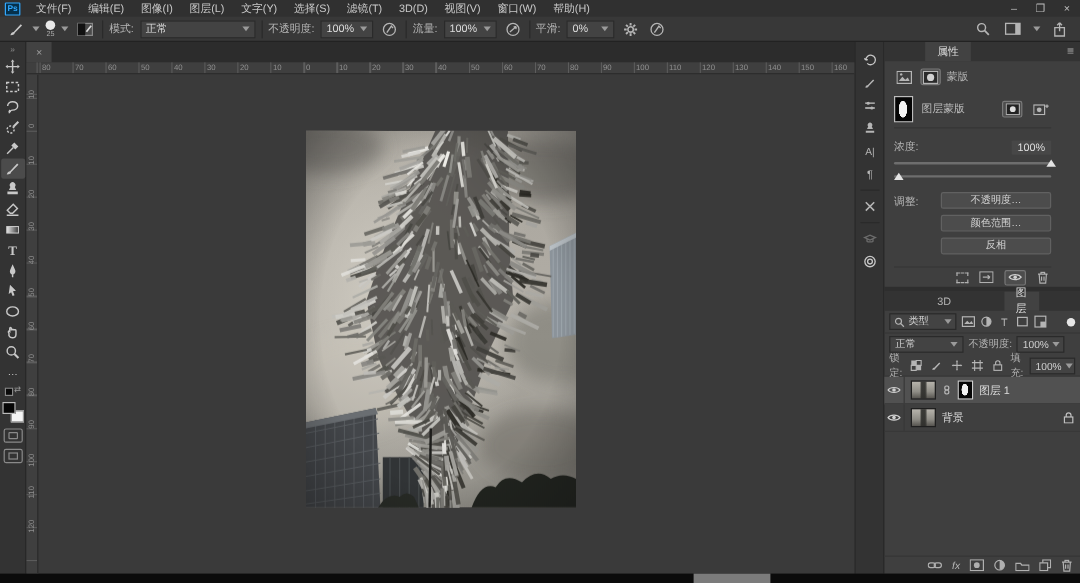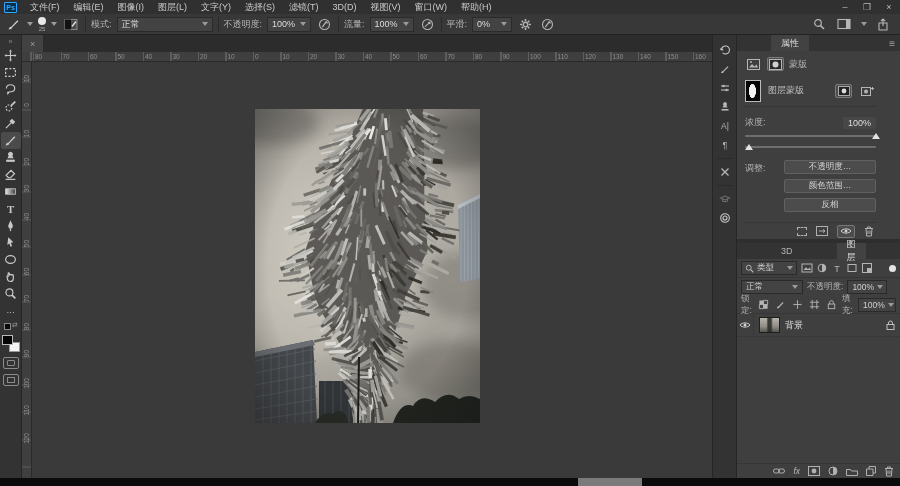--- a/index.html
+++ b/index.html
@@ -1394,20 +1394,35 @@
                 </svg>
               </span>
             </span>
           <span>填充:</span>
           <span class="sm-field" style="width:38px">
             <span>100%</span>
             <span class="arrow-down" style="margin-left:auto"></span>
           </span>
         </div>
 
+        <div class="layer-row selected">
+          <span class="eye-cell">
+            <svg width="12" height="8" viewBox="0 0 12 8">
+                <path d="M1 4 C3 1.2 9 1.2 11 4 C9 6.8 3 6.8 1 4 Z" fill="none" stroke="#cfcfcf"></path>
+                <circle cx="6" cy="4" r="1.5" fill="#cfcfcf"></circle>
+              </svg>
+          </span>
+          <span class="layer-thumb"></span>
+          <svg width="8" height="8" viewBox="0 0 8 8">
+              <circle cx="4" cy="2.3" r="1.7" fill="none" stroke="#b5b5b5"></circle>
+              <circle cx="4" cy="5.7" r="1.7" fill="none" stroke="#b5b5b5"></circle>
+            </svg>
+          <span class="layer-mask-mini"></span>
+          <span class="layer-name">图层 1</span>
+        </div>
         <div class="layer-row">
           <span class="eye-cell">
             <svg width="12" height="8" viewBox="0 0 12 8">
                 <path d="M1 4 C3 1.2 9 1.2 11 4 C9 6.8 3 6.8 1 4 Z" fill="none" stroke="#cfcfcf"></path>
                 <circle cx="6" cy="4" r="1.5" fill="#cfcfcf"></circle>
               </svg>
           </span>
           <span class="layer-thumb"></span>
           <span class="layer-name">背景</span>
           <span style="margin-left:auto">

